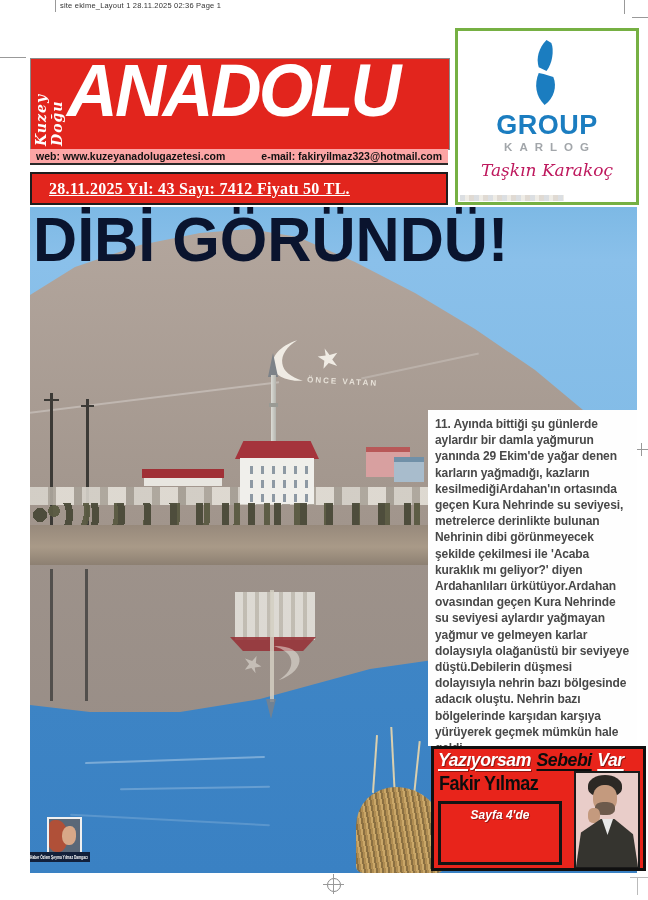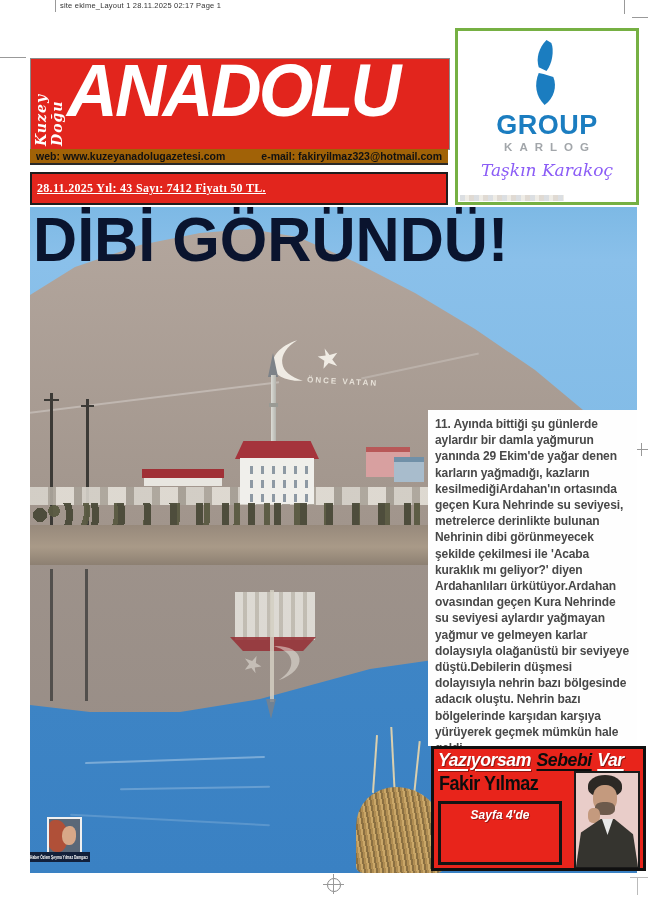--- a/index.html
+++ b/index.html
@@ -11,34 +11,34 @@
   .print-line{left:60px;top:1px;font-size:7.5px;color:#333;letter-spacing:.2px;}
   .hairline{background:#999;}
   .regmark-circle{left:327px;top:878px;width:12px;height:12px;border:1px solid #888;border-radius:50%;}
 
   
   .masthead{left:30px;top:58px;width:418px;height:90px;background:#e2251d;border:1px solid #8a8a8a;overflow:hidden;}
   .region-vert{position:absolute;left:2px;bottom:3px;writing-mode:vertical-rl;transform:rotate(180deg);
       color:#fff;font-family:"DejaVu Serif",serif;font-style:italic;font-weight:bold;font-size:14px;letter-spacing:1px;}
   .nameplate{position:absolute;left:36px;top:-11px;color:#fff;font-weight:900;font-style:italic;
       font-size:74px;letter-spacing:-3px;white-space:nowrap;transform:scaleX(.95);transform-origin:left;}
-  .webline{left:30px;top:149px;width:418px;height:16px;background:#a16207;border-bottom:2px solid #2a2a2a;
+  .webline{left:30px;top:149px;width:418px;height:16px;background:#fca5a5;border-bottom:2px solid #2a2a2a;
       display:flex;justify-content:space-between;align-items:center;padding:0 6px;box-sizing:border-box;
       font-size:10.5px;font-weight:bold;color:#111;}
   .datebar{left:30px;top:172px;width:418px;height:33px;background:#e2251d;border:2px solid #1d1d1d;
-      box-sizing:border-box;display:flex;align-items:center;padding-left:5px;
-      font-family:"Liberation Serif",serif;font-weight:700;font-size:12px;color:#fff;
+      box-sizing:border-box;display:flex;align-items:center;padding-left:17px;
+      font-family:"Liberation Serif",serif;font-weight:700;font-size:16px;color:#fff;
       text-decoration:underline;white-space:nowrap;letter-spacing:.3px;}
 
   
   .adbox{left:455px;top:28px;width:184px;height:177px;border:3px solid #76b043;background:#fff;
       box-sizing:border-box;text-align:center;overflow:hidden;}
   .adbox .brand{color:#1b7dc0;font-weight:800;font-size:27px;letter-spacing:.5px;line-height:1;margin-top:2px;}
   .adbox .sub{color:#a2a6aa;font-size:11.5px;letter-spacing:7px;margin:2px 0 0 6px;font-weight:bold;}
-  .adbox .owner{font-family:"DejaVu Serif",serif;font-style:italic;font-size:17px;color:#8b5cf6;margin-top:7px;}
+  .adbox .owner{font-family:"DejaVu Serif",serif;font-style:italic;font-size:17px;color:#be185d;margin-top:7px;}
   .adbox .pixstrip{position:absolute;left:2px;bottom:1px;width:104px;height:6px;opacity:.65;
       background:repeating-linear-gradient(90deg,#c8cdd2 0 5px,#e6e2d8 5px 9px,#cfc6bb 9px 14px);}
 
   
   .photo{left:30px;top:207px;width:607px;height:666px;overflow:hidden;
       background:linear-gradient(180deg,#7db9e5 0%,#8ac0ea 8%,#83bce7 32%,#5b9cd3 52%,#3f86c6 58%,#3a81c3 100%);}
   .mountain{position:absolute;inset:0;background:linear-gradient(180deg,#b4a79e 0%,#a2968d 45%,#8f837b 100%);
       clip-path:polygon(0 88px,45px 60px,110px 38px,170px 26px,220px 22px,268px 30px,325px 55px,385px 86px,
       445px 122px,505px 163px,565px 213px,607px 252px,607px 420px,0 420px);}
   .scar{position:absolute;background:rgba(255,255,255,.28);height:2px;}
@@ -130,21 +130,21 @@
   .caption{left:30px;top:852px;width:60px;height:10px;background:#12203a;color:#fff;overflow:hidden;
       font-size:6px;line-height:10px;font-weight:bold;white-space:nowrap;}
   .caption span{display:inline-block;transform:scaleX(.55);transform-origin:left;}
 </style>
 </head>
 <body>
 
 <div class="page">
 
   <div class="abs hairline" style="left:55px;top:0;width:1px;height:12px;"></div>
-  <div class="abs print-line">site eklme_Layout 1  28.11.2025  02:17  Page 1</div>
+  <div class="abs print-line">site eklme_Layout 1  28.11.2025  02:36  Page 1</div>
   <div class="abs hairline" style="left:624px;top:0;width:1px;height:14px;"></div>
   <div class="abs hairline" style="left:632px;top:17px;width:16px;height:1px;"></div>
   <div class="abs hairline" style="left:0;top:57px;width:26px;height:1px;"></div>
   <div class="abs hairline" style="left:641px;top:443px;width:1px;height:13px;"></div>
   <div class="abs hairline" style="left:635px;top:449px;width:13px;height:1px;"></div>
   <div class="abs regmark-circle"></div>
   <div class="abs hairline" style="left:333px;top:874px;width:1px;height:20px;"></div>
   <div class="abs hairline" style="left:323px;top:884px;width:21px;height:1px;"></div>
   <div class="abs hairline" style="left:630px;top:877px;width:18px;height:1px;background:#bbb;"></div>
   <div class="abs hairline" style="left:637px;top:877px;width:1px;height:18px;background:#bbb;"></div>

